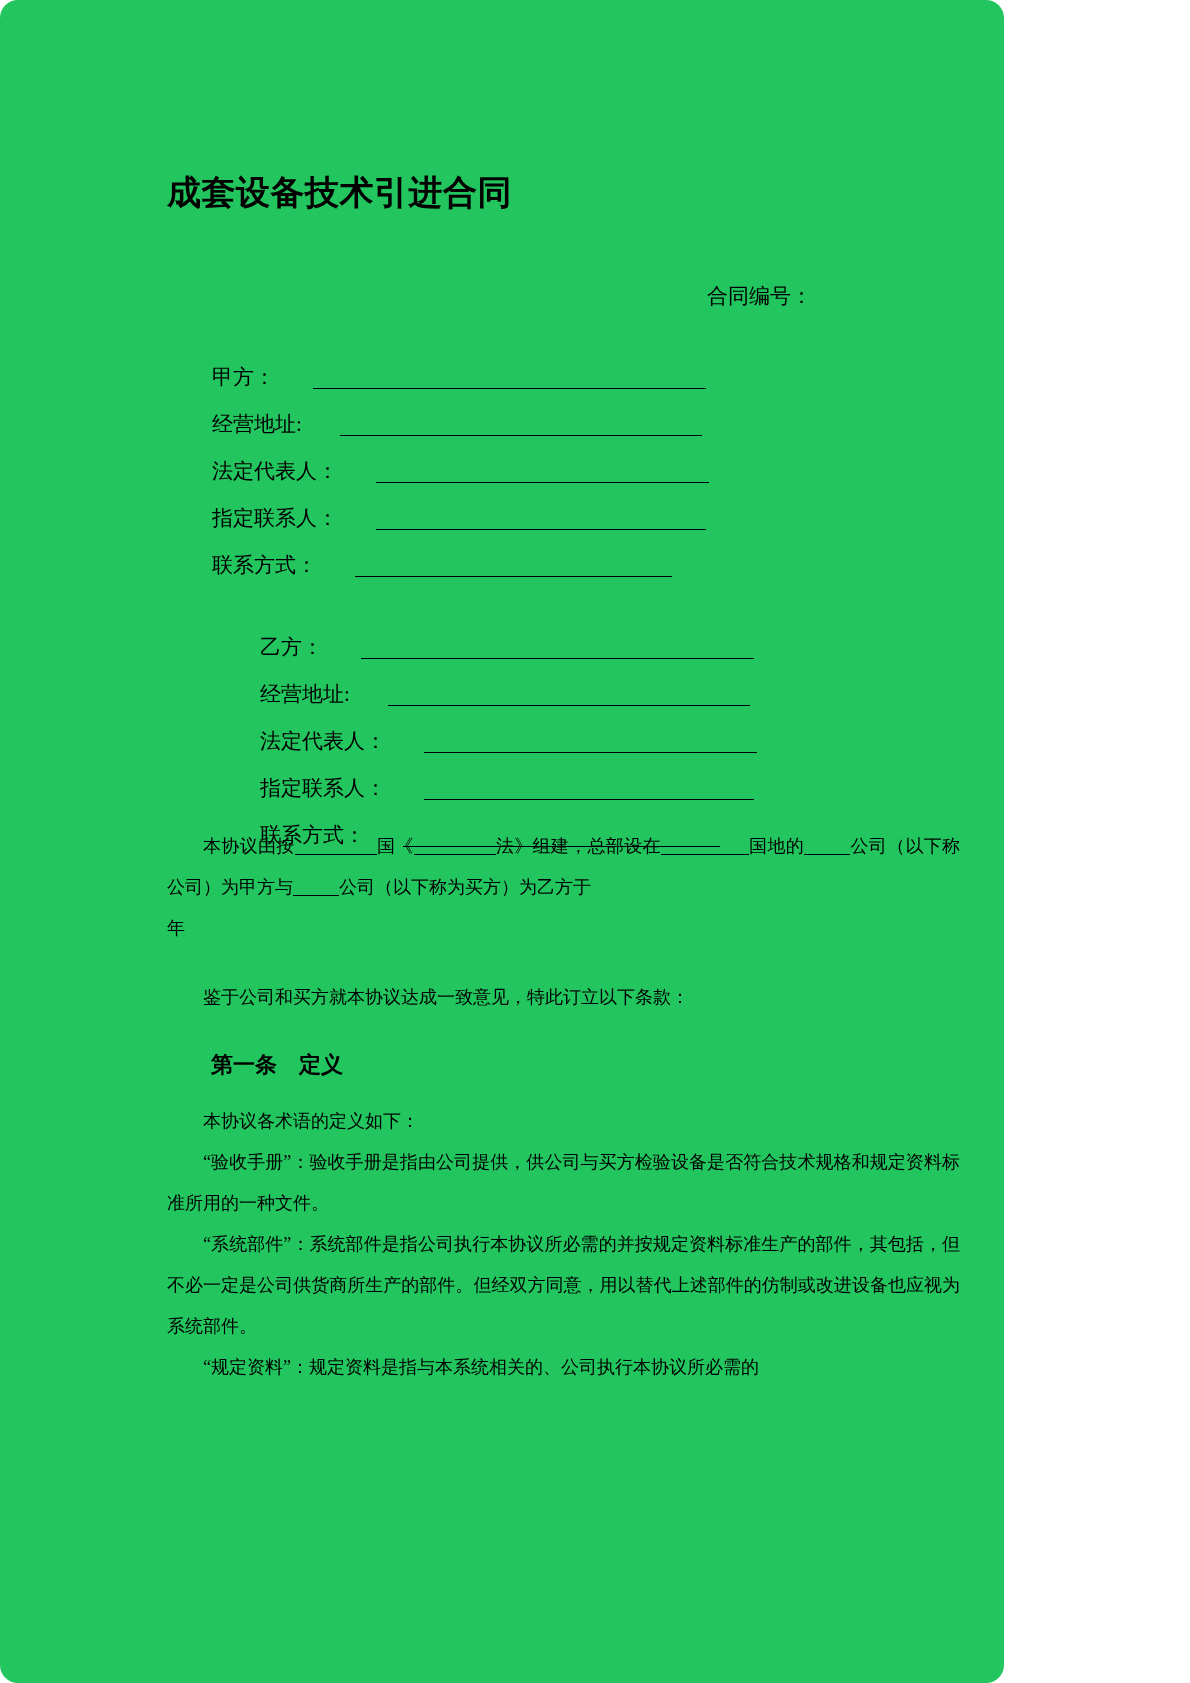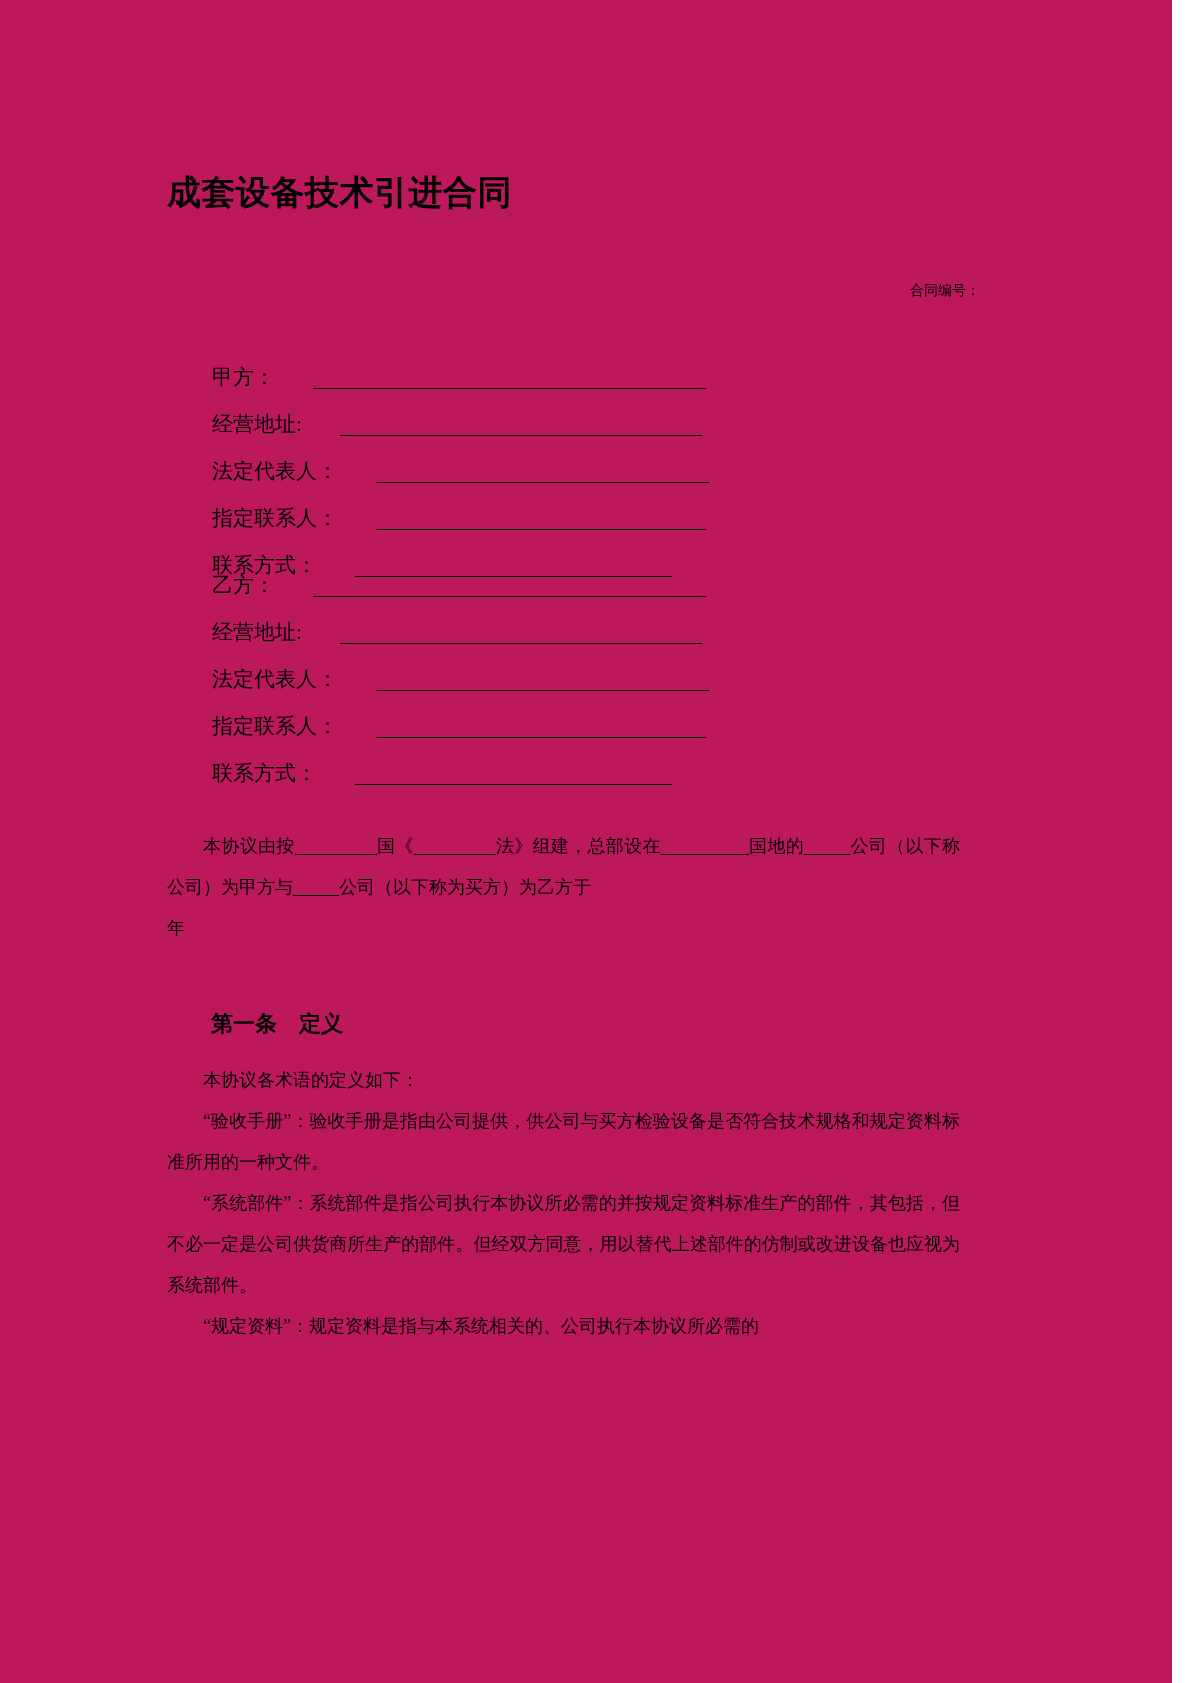--- a/index.html
+++ b/index.html
@@ -6,57 +6,58 @@
     margin: 0;
     padding: 0;
     background: #ffffff;
   }
   body {
     font-family: "Liberation Serif", "DejaVu Serif", serif;
     color: #000000;
   }
   .page {
     position: relative;
-    width: 1172px;
+    width: 1004px;
     height: 1683px;
-    background: #be185d;
+    background: #22c55e;
     overflow: hidden;
     box-sizing: border-box;
+    border-radius: 18px;
   }
 
   
   .doc-title {
     position: absolute;
     left: 167px;
     top: 172px;
     font-family: "Liberation Sans", "DejaVu Sans", sans-serif;
     font-weight: bold;
     font-size: 34px;
     letter-spacing: 0.5px;
     line-height: 1.2;
     white-space: nowrap;
   }
 
   
   .contract-no {
     position: absolute;
     right: 192px;
     top: 282px;
-    font-size: 14px;
+    font-size: 21px;
     white-space: nowrap;
   }
 
   
   .party-block {
     position: absolute;
     left: 212px;
     width: 700px;
   }
   .party-a { top: 350px; }
-  .party-b { top: 558px; }
+  .party-b { top: 620px; margin-left: 48px; }
 
   .field-row {
     display: flex;
     align-items: flex-end;
     height: 47px;
     font-size: 21px;
     white-space: nowrap;
     gap: 38px;
   }
   .field-label {
@@ -182,20 +183,21 @@
     </div>
   </div>
 
   <div class="body-area">
 
     <p class="para indent"><span>本协议由按</span><span class="blank b-md"></span><span>国《</span><span class="blank b-md"></span><span>法》组建，总部设在</span><span class="blank b-lg"></span><span>国地的</span><span class="blank b-sm"></span><span>公司（以下称公司）为甲方与</span><span class="blank b-sm"></span><span>公司（以下称为买方）为乙方于</span><br><span>年</span></p>
 
 
     <div class="spacer-28"></div>
 
+    <p class="para indent">鉴于公司和买方就本协议达成一致意见，特此订立以下条款：</p>
 
     <div class="spacer-28"></div>
 
     <p class="clause-head">第一条　定义</p>
 
     <div class="spacer-14"></div>
 
     <p class="para indent">本协议各术语的定义如下：</p>
 
     <p class="para indent">“验收手册”：验收手册是指由公司提供，供公司与买方检验设备是否符合技术规格和规定资料标准所用的一种文件。</p>

